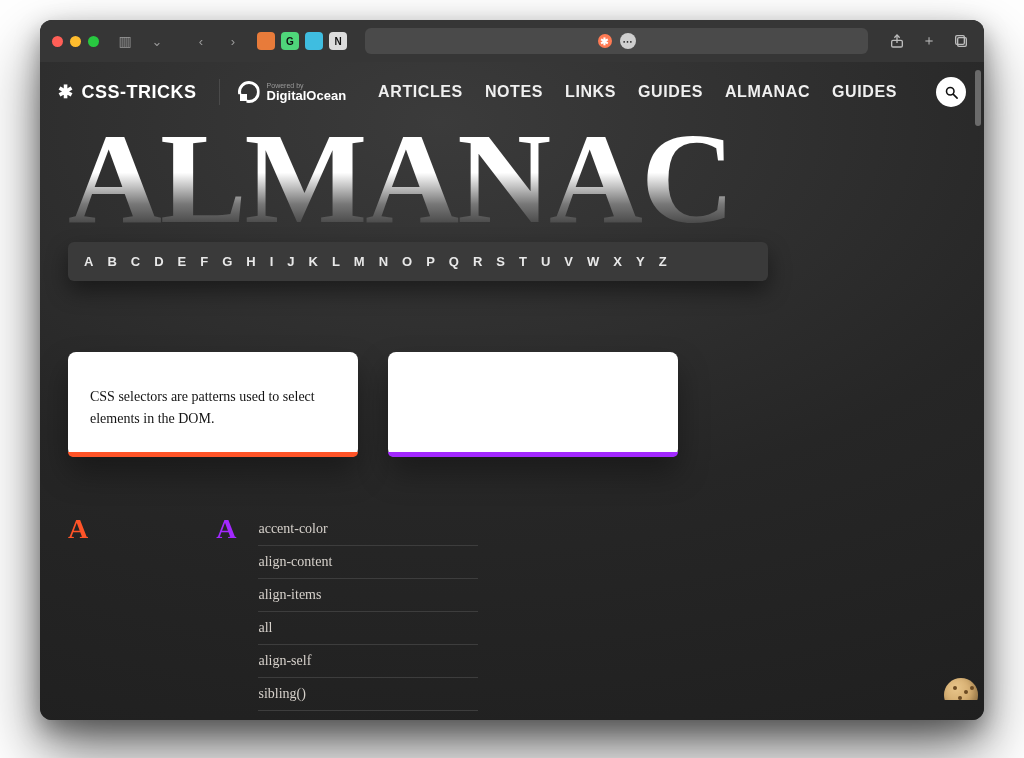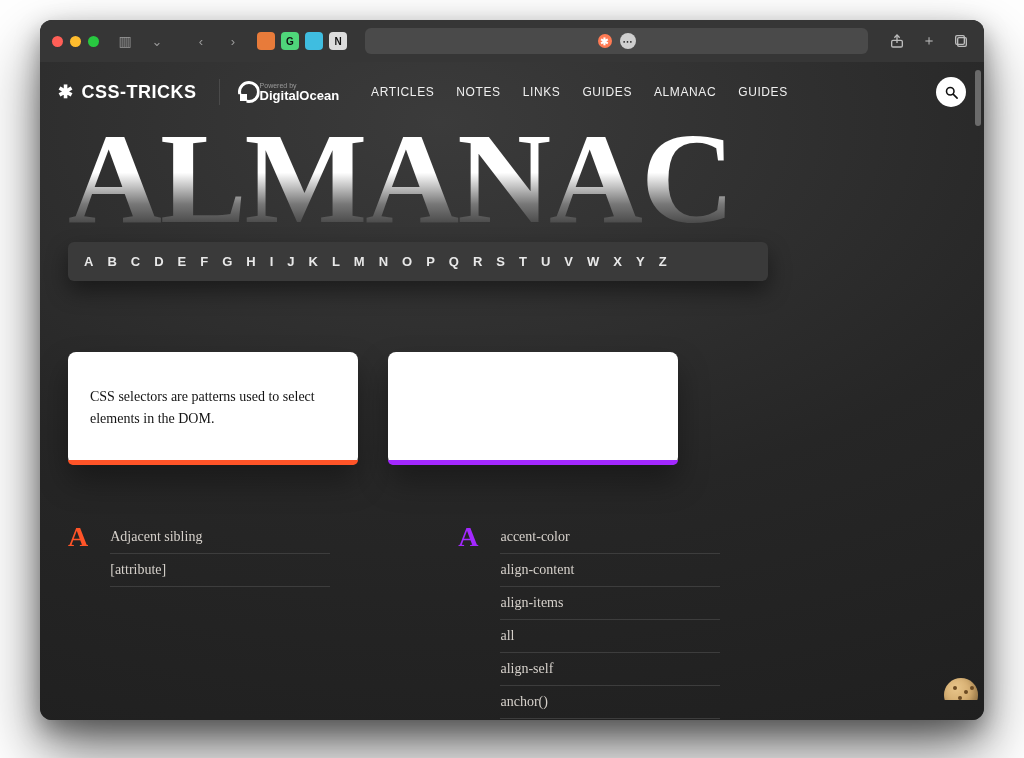--- a/index.html
+++ b/index.html
@@ -92,36 +92,36 @@
     display:flex; align-items:center;
     padding: 0 18px;
     gap: 14px;
   }
   .brand {
     display:flex; align-items:center; gap:8px; color:#fff;
     font-weight:800; letter-spacing:.5px; font-size:18px;
   }
   .brand .star { font-size:18px; font-weight:900; }
   .brand-divider { width:1px; height:26px; background:#4a4a4a; margin:0 4px 0 8px; }
-  .do-logo { display:flex; align-items:center; }
+  .do-logo { display:flex; align-items:center; gap:7px; }
   .do-mark {
     width:22px; height:22px; border-radius:6px; position:relative;
   }
   .do-mark::before {
     content:""; position:absolute; inset:0; border:3px solid #fff; border-radius:50%;
     clip-path: polygon(0 0,100% 0,100% 100%,40% 100%,40% 60%,0 60%);
   }
   .do-mark::after {
     content:""; position:absolute; left:2px; bottom:2px; width:7px; height:7px; background:#fff;
   }
   .do-text { display:flex; flex-direction:column; line-height:1; color:#dcdcdc;}
   .do-text .pb { font-size:7px; color:#9a9a9a; }
   .do-text .dn { font-size:13px; font-weight:700; color:#fff; }
   .nav { display:flex; gap:22px; margin-left:18px; }
-  .nav a { color:#f0f0f0; font-size:12px; font-weight:400; letter-spacing:.6px; text-decoration:none; }
+  .nav a { color:#f0f0f0; font-size:16px; font-weight:700; letter-spacing:.6px; text-decoration:none; }
   .search-btn {
     margin-left:auto; width:30px; height:30px; border-radius:50%;
     background:#fff; display:flex;align-items:center;justify-content:center;
   }
   .search-btn svg { width:15px; height:15px; }
 
   
   .hero {
     position: relative;
     padding-left: 28px;
@@ -159,21 +159,21 @@
 
   
   .cards {
     display:flex; gap:30px;
     margin: 70px 0 0 28px;
   }
   .card {
     width: 290px;
     background:#fff;
     border-radius:8px;
-    padding: 34px 22px 36px 22px;
+    padding: 34px 22px 28px 22px;
     position:relative;
     box-shadow: 0 16px 30px rgba(0,0,0,.35);
   }
   .card p {
     font-family: Georgia, "Times New Roman", serif;
     font-size: 14px; color:#131313; line-height:1.55;
   }
   .card .stripe {
     position:absolute; left:0; right:0; bottom:0; height:5px;
     border-bottom-left-radius:8px; border-bottom-right-radius:8px;
@@ -334,35 +334,31 @@
         <div class="stripe orange"></div>
       </div>
       <div class="card">
         <div class="stripe purple"></div>
       </div>
     </div>
 
     <div class="columns">
       <div class="col">
         <div class="big-letter orange-letter">A</div>
-        <ul>
-          <li>Adjacent sibling</li>
-          <li>[attribute]</li>
-        </ul>
       </div>
       <div style="width:60px"></div>
       <div class="col">
         <div class="big-letter purple-letter">A</div>
         <ul>
           <li>accent-color</li>
           <li>align-content</li>
           <li>align-items</li>
           <li>all</li>
           <li>align-self</li>
-          <li>anchor()</li>
+          <li>sibling()</li>
           <li>anchor-name</li>
         </ul>
       </div>
     </div>
 
     <div class="cookie"></div>
   </div>
 </div>
 
 </body></html>

